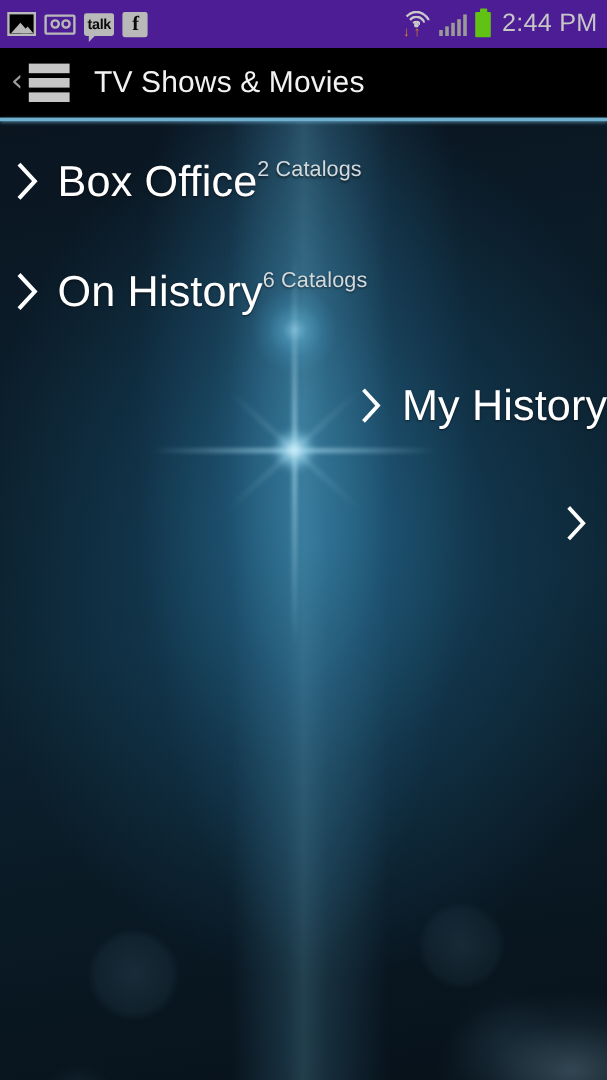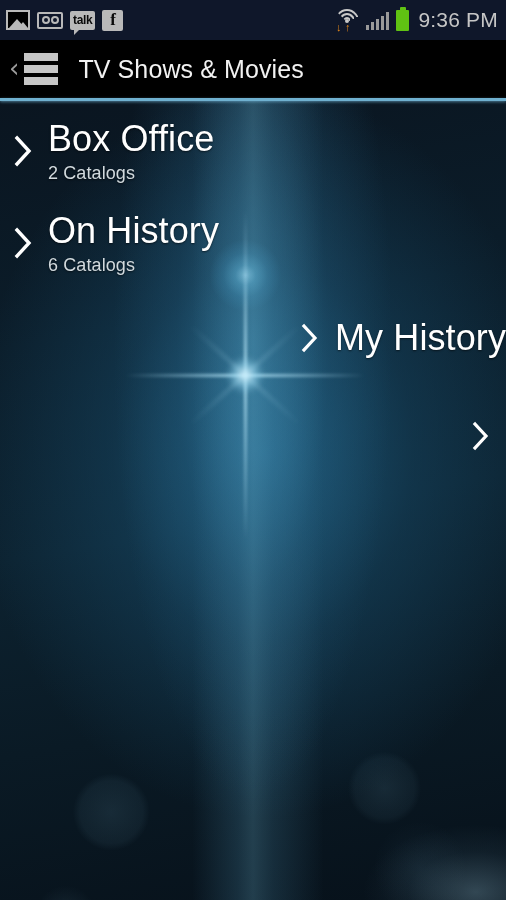--- a/index.html
+++ b/index.html
@@ -17,21 +17,21 @@
     width: 506px;
     height: 900px;
     overflow: hidden;
     background: #000;
   }
 
   
   .status-bar {
     position: relative;
     height: 40px;
-    background: #0f172a;
+    background: #4c1d95;
     display: flex;
     align-items: center;
     padding: 0 8px 0 6px;
     box-sizing: border-box;
     z-index: 10;
     gap: 30px;
   }
   .status-left {
     display: flex;
     align-items: center;
@@ -333,21 +333,21 @@
   .row-chev {
     width: 34px;
     flex: 0 0 34px;
     display: flex;
     align-items: center;
     justify-content: flex-start;
   }
   .chev-svg { display: block; }
   .row-text {
     display: flex;
-    flex-direction: column;
+    flex-direction: row;
     justify-content: center;
   }
   .row-title {
     color: #ffffff;
     font-size: 36px;
     line-height: 44px;
     font-weight: normal;
     letter-spacing: 0.1px;
     text-shadow: 0 1px 2px rgba(0,0,0,0.55);
   }
@@ -387,21 +387,21 @@
         <span class="warr warr-up">↑</span>
       </span>
       <span class="ic-signal">
         <i></i>
           <i></i>
           <i></i>
           <i></i>
           <i></i>
       </span>
       <span class="ic-battery"></span>
-      <span class="status-time">9:36 PM</span>
+      <span class="status-time">2:44 PM</span>
     </div>
   </div>
 
   <div class="action-bar">
     <span class="ab-back">‹</span>
     <span class="ab-burger">
       <i></i>
         <i></i>
         <i></i>
     </span>

